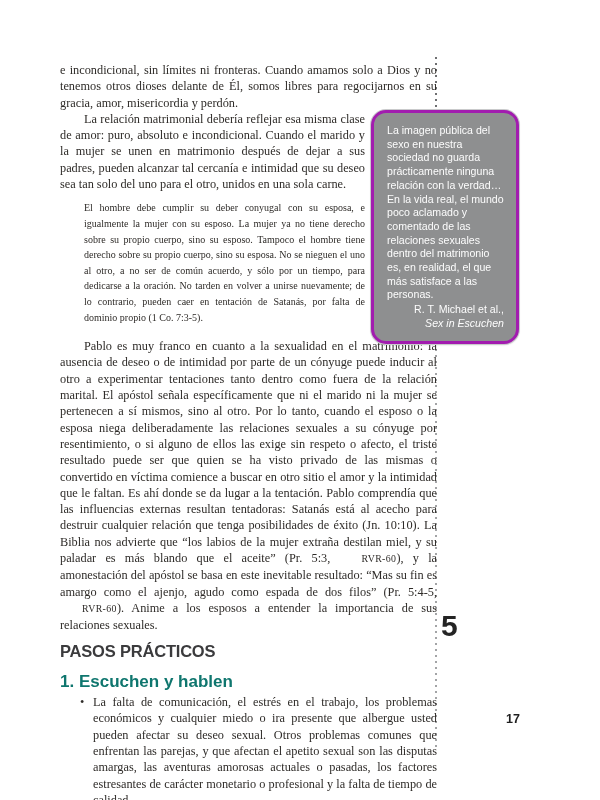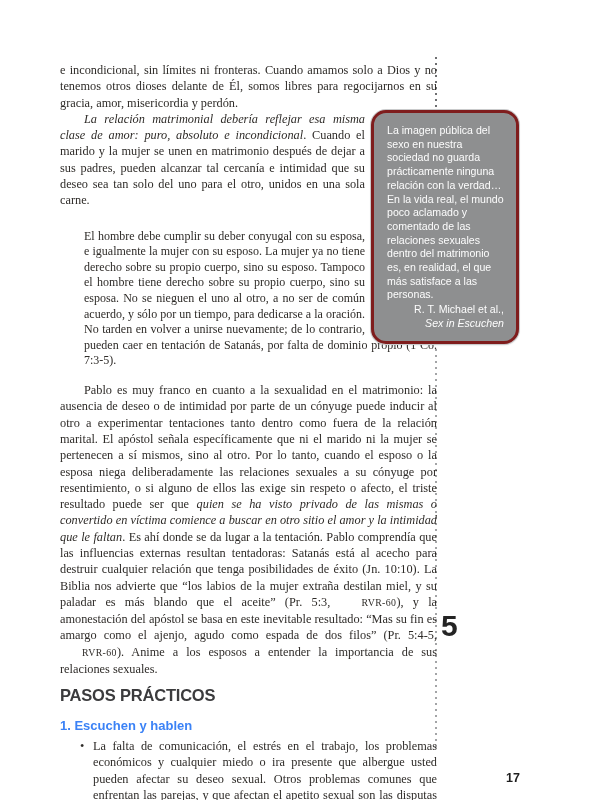--- a/index.html
+++ b/index.html
@@ -33,74 +33,74 @@
   .dots-bottom{top:337px;height:410px;
     background-image:repeating-linear-gradient(to bottom,#a3a4a6 0 2px,transparent 2px 6px);}
 
   
   .content{
     position:absolute;left:60px;top:62px;width:377px;
     font-size:12.3px;line-height:16.3px;text-align:justify;
   }
   .content p{margin:0;}
   .p-indent{text-indent:24px;}
-  .seg-italic{font-style:italic;}
+  .seg-italic{}
   .seg-sc{font-size:0.8em;letter-spacing:0.4px;padding-left:22px;}
 
   .float-spacer{float:right;width:72px;height:224px;}
 
   blockquote.scripture{
-    margin:20px 0 13px 24px;
-    text-align:justify;line-height:15.6px;font-size:12px;
+    margin:8px 0 13px 24px;
+    text-align:justify;line-height:15.6px;font-size:10px;
   }
   .p-pablo{margin-top:6px;}
 
   
   .steps-heading{
     margin-top:10px;
     text-align:left;
     font-family:"Liberation Sans", sans-serif;
     font-weight:bold;font-size:16.5px;color:#3b3b3d;
     letter-spacing:-0.2px;
     padding-right:6px;
   }
   .step-number{
     position:absolute;left:441px;top:609px;
     font-family:"Liberation Sans", sans-serif;
     font-weight:bold;font-size:30px;color:#242424;
   }
   .sub-heading{
     margin-top:14px;margin-bottom:4px;
     font-family:"Liberation Sans", sans-serif;
-    font-weight:bold;font-size:13px;color:#3b82f6;
+    font-weight:bold;font-size:17px;color:#0f766e;
     text-align:left;
   }
   .bullet-row{display:flex;margin-top:2px;}
   .bullet-glyph{width:13px;margin-left:20px;flex:none;font-size:12.3px;}
   .bullet-text{flex:1;text-align:justify;}
 
   
   .sidebar-box{
     position:absolute;left:371px;top:110px;width:148px;min-height:222px;
     box-sizing:border-box;
     background:#8e8f90;
-    border:3px solid #7f1d1d;
+    border:3px solid #a21caf;
     border-radius:15px;
     box-shadow:0 0 0 1px #c9cacb, 0 1px 2px rgba(0,0,0,0.18);
     padding:11px 12px 10px 13px;
     font-family:"Liberation Sans", sans-serif;
     font-size:10.6px;line-height:13.7px;color:#fdfdfd;
   }
   .sidebar-box .quote-text{margin:0;}
   .sidebar-box .attribution{margin:1px 0 0 0;text-align:right;}
   .sidebar-box .attribution .source{font-style:italic;display:block;}
 
   
   .page-number{
-    position:absolute;left:506px;top:771px;
+    position:absolute;left:506px;top:712px;
     font-family:"Liberation Sans", sans-serif;
     font-weight:bold;font-size:12.5px;color:#1f1f1f;
   }
 </style>
 </head>
 <body>
 
 <div class="page">
 
   <div class="header-bar">

